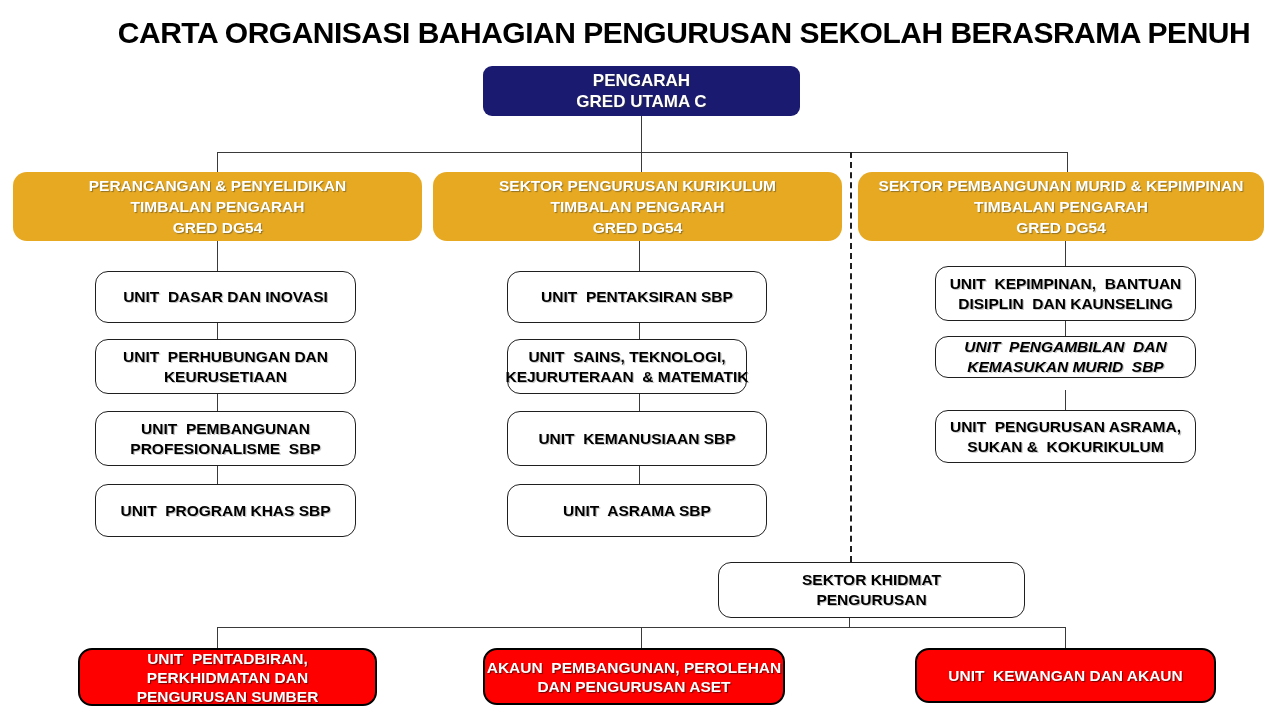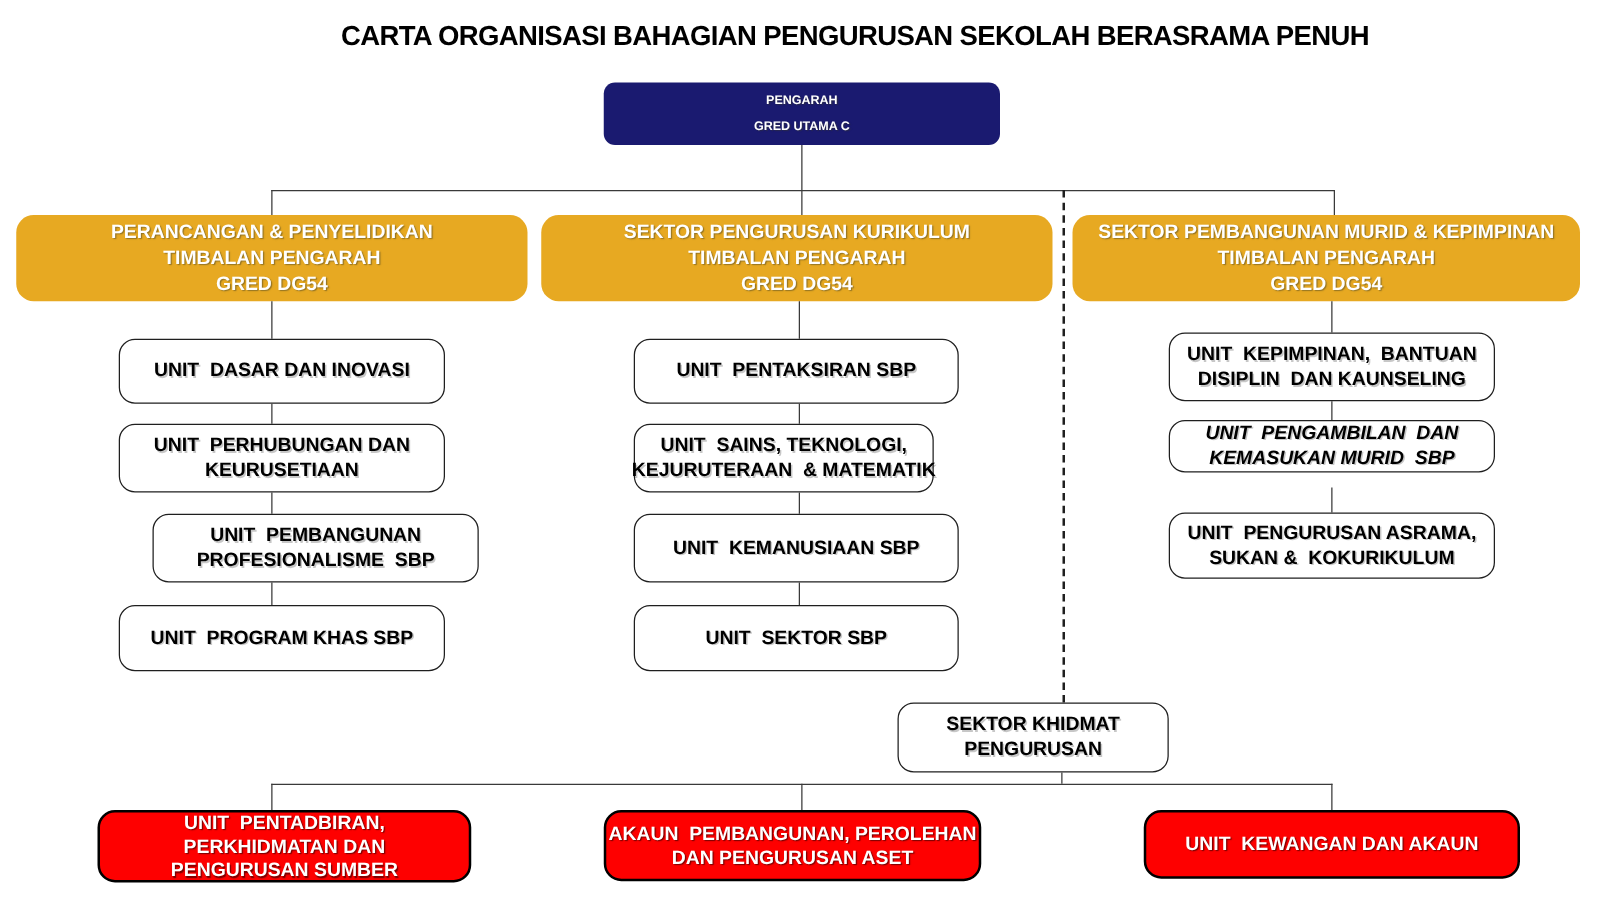--- a/index.html
+++ b/index.html
@@ -2,32 +2,32 @@
 <html><head>
 <meta charset="utf-8">
 <style>
   html,body { margin:0; padding:0; background:#fff; }
   .canvas {
     position:relative; width:1280px; height:720px; background:#ffffff;
     font-family:"Liberation Sans","DejaVu Sans",sans-serif; overflow:hidden;
   }
   .title {
     position:absolute; left:88px; top:16px; width:1192px;
-    text-align:center; font-size:22px; font-weight:bold; color:#000;
+    text-align:center; font-size:30px; font-weight:bold; color:#000;
     letter-spacing:-0.5px; white-space:nowrap;
   }
   .box {
     position:absolute; display:flex; flex-direction:column;
     align-items:center; justify-content:center; text-align:center;
     box-sizing:border-box;
   }
   .t-line { white-space:pre; display:block; }
   .navy {
     background:#1A1A70; color:#fff; border-radius:9px;
-    font-weight:bold; font-size:10px; line-height:21px;
+    font-weight:bold; font-size:17px; line-height:21px;
     text-shadow:1px 1px 1px rgba(50,50,50,0.6);
   }
   .gold {
     background:#E7A922; color:#fff; border-radius:14px;
     font-weight:bold; font-size:15.5px; line-height:21px;
     text-shadow:1px 1px 1px rgba(130,105,35,0.85);
   }
   .white-box {
     background:#fff; border:1.6px solid #1f1f1f; border-radius:13px;
     color:#000; font-weight:bold; font-size:15.5px; line-height:20px;
@@ -81,21 +81,21 @@
   <div class="line" style="left:217px;top:394px;width:1px;height:17px;"></div>
   <div class="line" style="left:217px;top:466px;width:1px;height:18px;"></div>
 
   <div class="box white-box" style="left:95px;top:271px;width:261px;height:52px;align-items:center;">
     <span class="t-line">UNIT  DASAR DAN INOVASI</span>
   </div>
   <div class="box white-box" style="left:95px;top:339px;width:261px;height:55px;">
     <span class="t-line">UNIT  PERHUBUNGAN DAN</span>
     <span class="t-line">KEURUSETIAAN</span>
   </div>
-  <div class="box white-box" style="left:95px;top:411px;width:261px;height:55px;margin-left:27px;">
+  <div class="box white-box" style="left:95px;top:411px;width:261px;height:55px;">
     <span class="t-line">UNIT  PEMBANGUNAN</span>
     <span class="t-line">PROFESIONALISME  SBP</span>
   </div>
   <div class="box white-box" style="left:95px;top:484px;width:261px;height:53px;">
     <span class="t-line">UNIT  PROGRAM KHAS SBP</span>
   </div>
 
   <div class="line" style="left:639px;top:241px;width:1px;height:30px;"></div>
   <div class="line" style="left:639px;top:323px;width:1px;height:16px;"></div>
   <div class="line" style="left:639px;top:394px;width:1px;height:17px;"></div>
@@ -105,41 +105,41 @@
     <span class="t-line">UNIT  PENTAKSIRAN SBP</span>
   </div>
   <div class="box white-box" style="left:507px;top:339px;width:240px;height:55px;">
     <span class="t-line">UNIT  SAINS, TEKNOLOGI,</span>
     <span class="t-line">KEJURUTERAAN  &amp; MATEMATIK</span>
   </div>
   <div class="box white-box" style="left:507px;top:411px;width:260px;height:55px;">
     <span class="t-line">UNIT  KEMANUSIAAN SBP</span>
   </div>
   <div class="box white-box" style="left:507px;top:484px;width:260px;height:53px;">
-    <span class="t-line">UNIT  SEKTOR SBP</span>
+    <span class="t-line">UNIT  ASRAMA SBP</span>
   </div>
 
   <div class="line" style="left:1065px;top:241px;width:1px;height:25px;"></div>
   <div class="line" style="left:1065px;top:321px;width:1px;height:15px;"></div>
   <div class="line" style="left:1065px;top:390px;width:1px;height:20px;"></div>
 
   <div class="box white-box" style="left:935px;top:266px;width:261px;height:55px;">
     <span class="t-line">UNIT  KEPIMPINAN,  BANTUAN</span>
     <span class="t-line">DISIPLIN  DAN KAUNSELING</span>
   </div>
   <div class="box white-box" style="left:935px;top:336px;width:261px;height:42px;font-style:italic;">
     <span class="t-line">UNIT  PENGAMBILAN  DAN</span>
     <span class="t-line">KEMASUKAN MURID  SBP</span>
   </div>
   <div class="box white-box" style="left:935px;top:410px;width:261px;height:53px;">
     <span class="t-line">UNIT  PENGURUSAN ASRAMA,</span>
     <span class="t-line">SUKAN &amp;  KOKURIKULUM</span>
   </div>
 
-  <div class="box white-box" style="left:718px;top:562px;width:217px;height:56px;">
+  <div class="box white-box" style="left:718px;top:562px;width:307px;height:56px;">
     <span class="t-line">SEKTOR KHIDMAT</span>
     <span class="t-line">PENGURUSAN</span>
   </div>
 
   <div class="line" style="left:849px;top:618px;width:1px;height:9px;"></div>
   <div class="line" style="left:217px;top:627px;width:849px;height:1px;"></div>
   <div class="line" style="left:217px;top:627px;width:1px;height:21px;"></div>
   <div class="line" style="left:641px;top:627px;width:1px;height:21px;"></div>
   <div class="line" style="left:1065px;top:627px;width:1px;height:21px;"></div>
 

